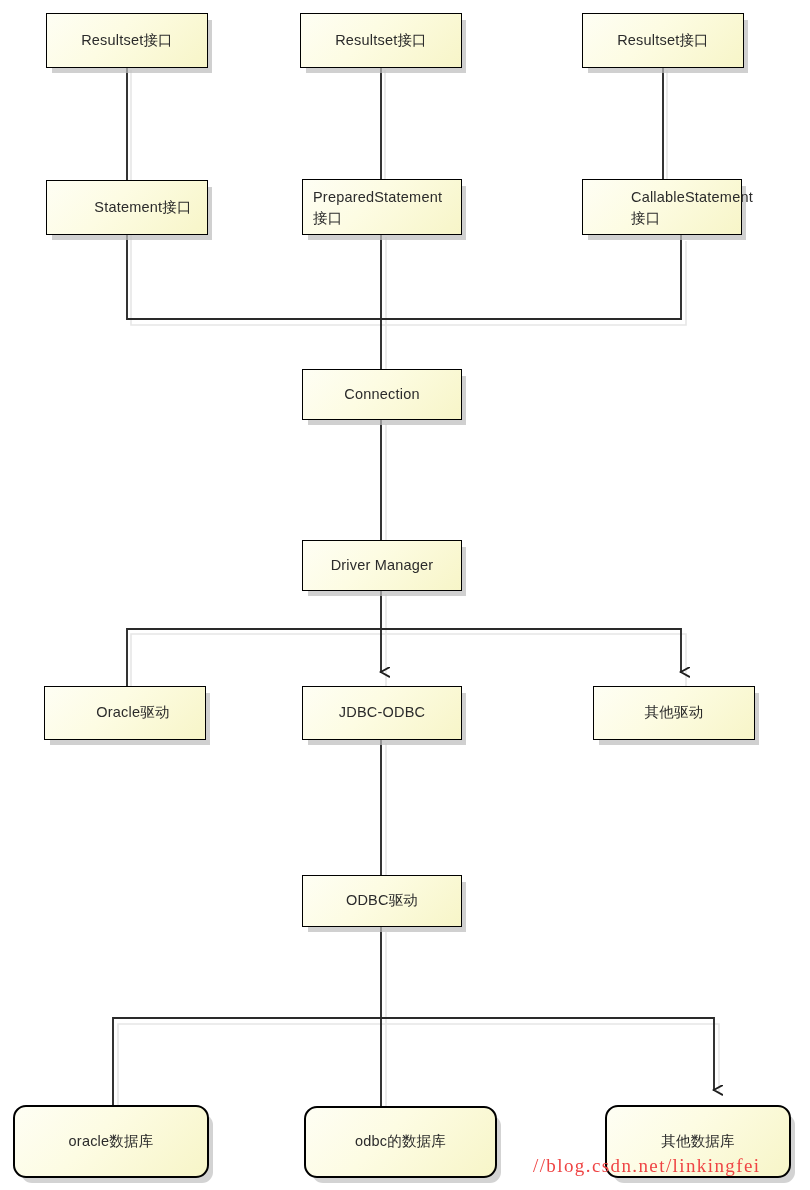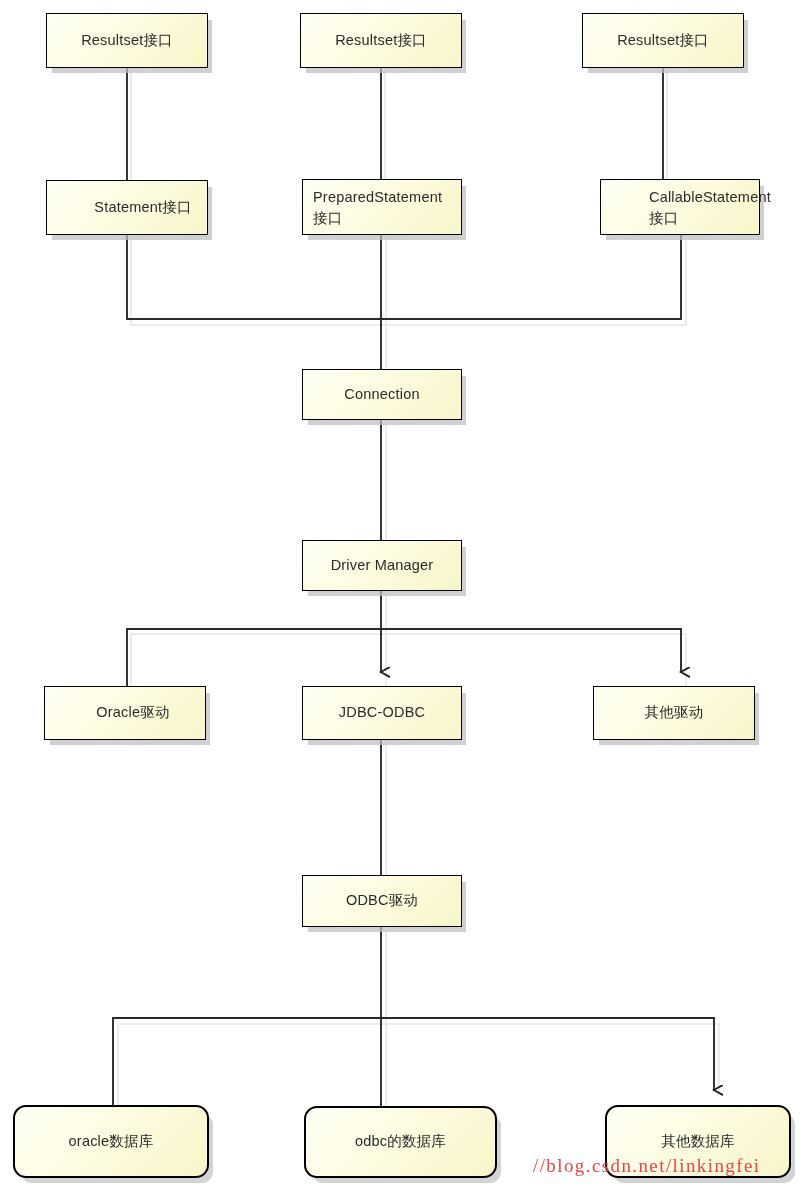--- a/index.html
+++ b/index.html
@@ -139,21 +139,21 @@
   <div class="node" style="left:582px; top:13px; width:162px; height:55px;">
     <span>Resultset接口</span>
   </div>
 
   <div class="node" style="left:46px; top:180px; width:162px; height:55px;padding-left:32px;">
     <span>Statement接口</span>
   </div>
   <div class="node wrap" style="left:302px; top:179px; width:160px; height:56px;">
     <span>PreparedStatement接口</span>
   </div>
-  <div class="node wrap" style="left:600px; top:179px; width:160px; height:56px;padding-left:48px;">
+  <div class="node wrap" style="left:582px; top:179px; width:160px; height:56px;padding-left:48px;">
     <span>CallableStatement接口</span>
   </div>
 
   <div class="node" style="left:302px; top:369px; width:160px; height:51px;">
     <span>Connection</span>
   </div>
 
   <div class="node" style="left:302px; top:540px; width:160px; height:51px;">
     <span>Driver Manager</span>
   </div>

